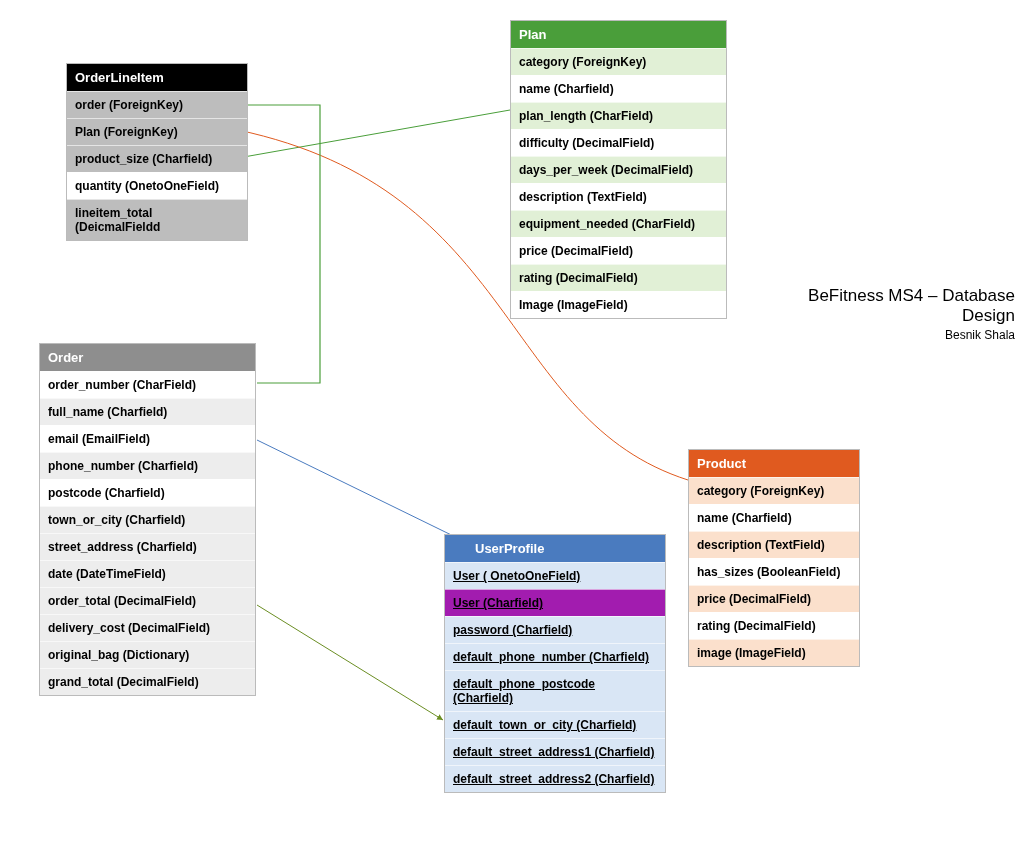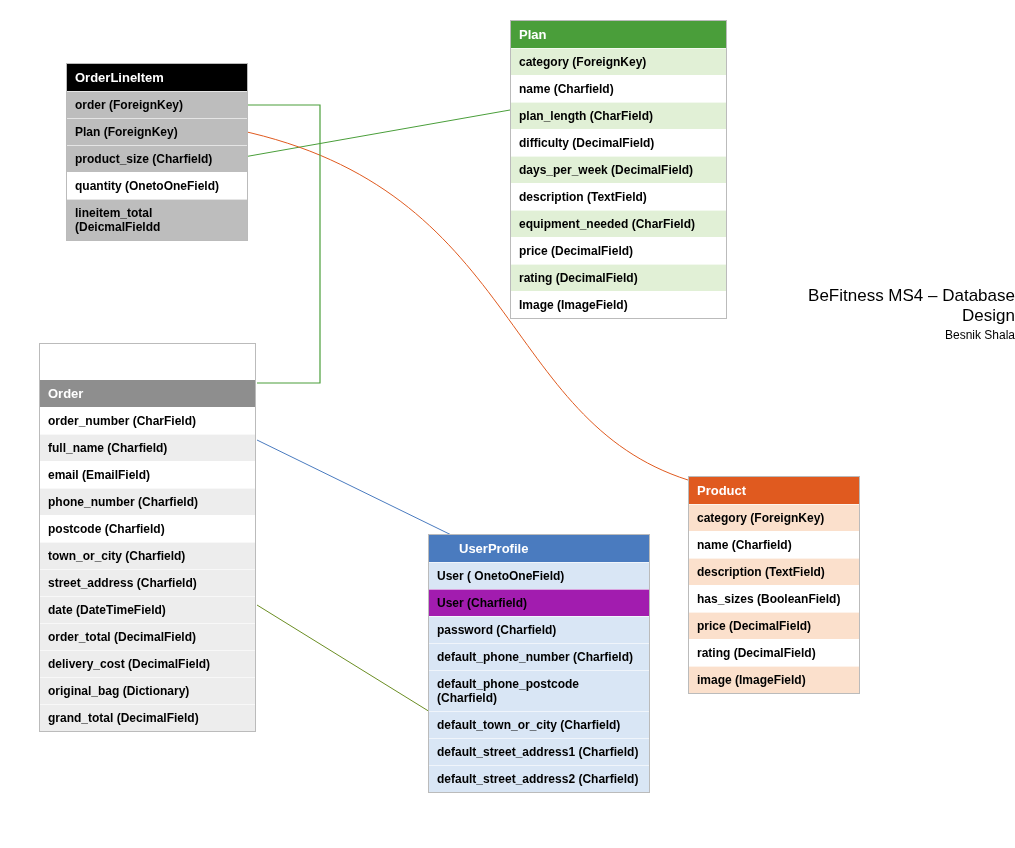--- a/index.html
+++ b/index.html
@@ -10,30 +10,30 @@
   .entity .row{font-size:12px;font-weight:bold;padding:6px 8px;color:#000;border-top:1px solid rgba(255,255,255,0.6);}
   .oli{left:66px;top:63px;width:180px;}
   .oli .header{background:#000;}
   .oli .row{background:#bdbdbd;}
   .oli .row.light{background:#fff;}
   .plan{left:510px;top:20px;width:215px;}
   .plan .header{background:#4a9e3a;}
   .plan .row{background:#e1f0d6;}
   .plan .row.light{background:#fff;}
   .order{left:39px;top:343px;width:215px;}
-  .order .header{background:#8e8e8e;margin-top:36px;}
+  .order .header{background:#8e8e8e;}
   .order .row{background:#ededed;}
   .order .row.light{background:#fff;}
-  .product{left:688px;top:476px;width:170px;}
+  .product{left:688px;top:449px;width:170px;}
   .product .header{background:#e05a1f;}
   .product .row{background:#fbe0cc;}
   .product .row.light{background:#fff;}
-  .uprofile{left:428px;top:534px;width:220px;}
+  .uprofile{left:444px;top:534px;width:220px;}
   .uprofile .header{background:#4a7bbf;text-align:left;padding-left:30px;}
-  .uprofile .row{background:#d9e6f5;}
+  .uprofile .row{background:#d9e6f5;text-decoration:underline;}
   .uprofile .row.light{background:#a21caf;}
   .title{position:absolute;left:755px;top:266px;font-size:17px;text-align:right;margin-top:20px;}
   .title .sub{font-size:12px;margin-top:2px;text-align:right;}
 </style>
 </head>
 <body>
 
 <div id="stage">
 
 <svg class="lines">

